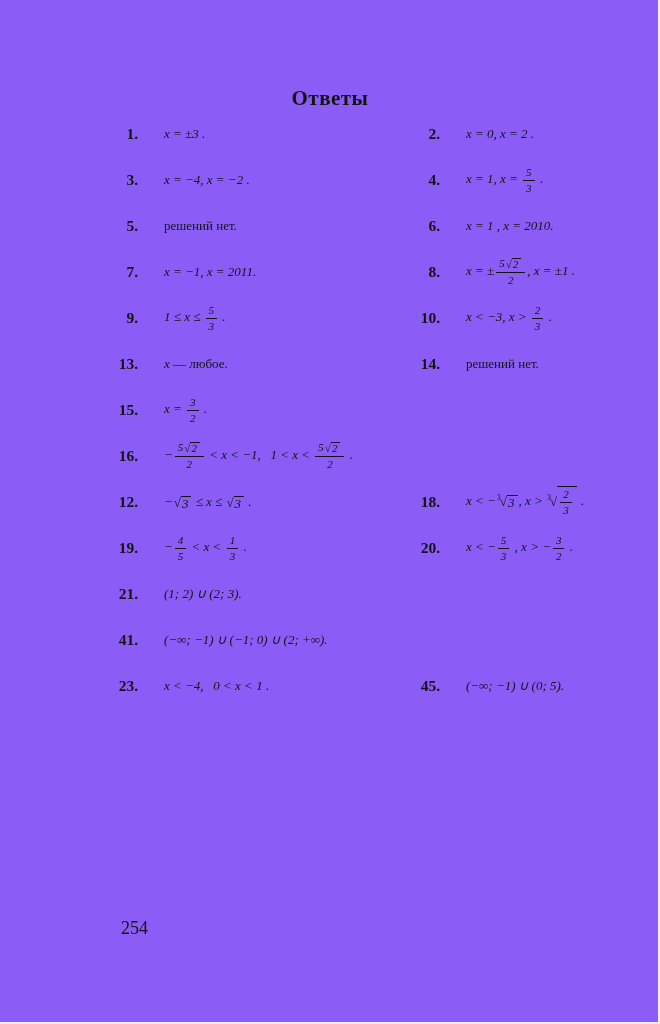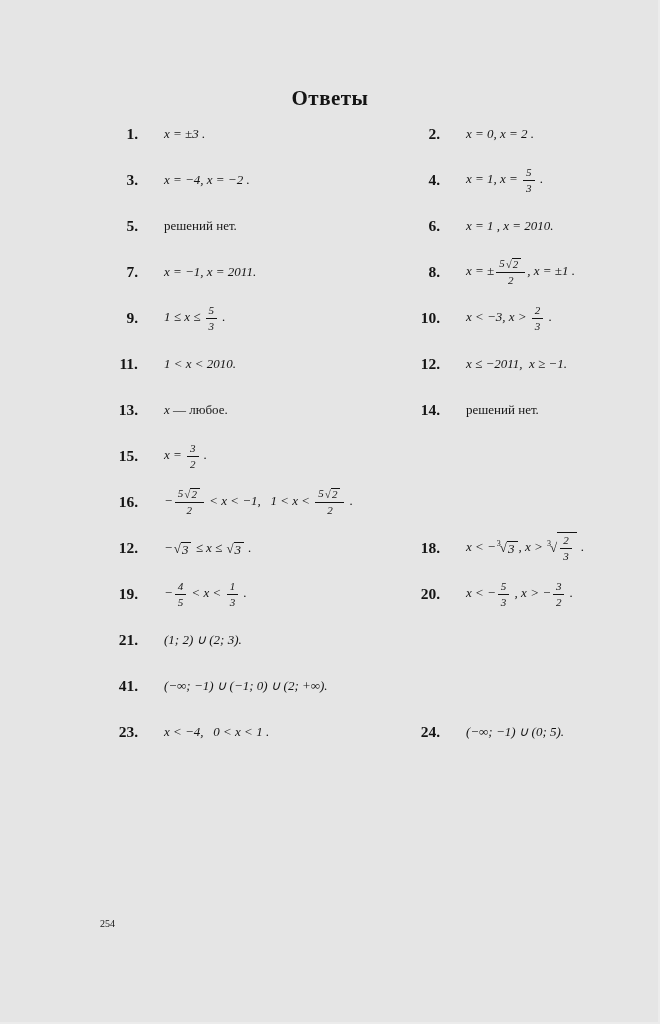--- a/index.html
+++ b/index.html
@@ -1,19 +1,19 @@
 <!DOCTYPE html>
 <html><head>
 <meta charset="utf-8">
 <style>
   html,body { margin:0; padding:0; background:#ffffff; }
   .page {
     position:relative;
     width:660px; height:1024px;
-    background:#e5e5e5;
+    background:#8b5cf6;
     color:#141414;
     font-family:"Liberation Serif", serif;
     overflow:hidden;
     box-shadow: inset -2px -2px 0 #ececec;
   }
   .title {
     margin:0; padding-top:86px;
     text-align:center;
     font-size:21px; font-weight:bold;
     letter-spacing:0.5px;
@@ -52,22 +52,22 @@
   .fden { display:block; padding-top:1px; }
   .sqrt {
     display:inline-flex; align-items:center;
     vertical-align:middle; white-space:nowrap;
     margin:0 1px;
   }
   .radsign { line-height:1.05; }
   .rad { border-top:1px solid #141414; line-height:1.05; padding:0 3px 0 1px; }
   .idx { font-size:0.62em; position:relative; top:-0.55em; margin-right:-1px; }
   .page-number {
-    position:absolute; left:100px; top:918px;
-    font-size:10px;
+    position:absolute; left:121px; top:918px;
+    font-size:18px;
   }
 </style>
 </head>
 <body>
 
 <div class="page">
   <h1 class="title">Ответы</h1>
   <div class="answers" id="answers">
       <div class="row">
         <div class="cell">
@@ -129,30 +129,20 @@
         <div class="cell">
           <span class="numlab">10.</span>
           <span class="expr"><span class="mtxt">x &lt; −3, x &gt; </span><span class="frac">
               <span class="fnum"><span class="mtxt">2</span></span>
               <span class="fden"><span class="mtxt">3</span></span>
             </span><span class="mtxt"> .</span></span>
         </div>
       </div>
       <div class="row">
         <div class="cell">
-          <span class="numlab">11.</span>
-          <span class="expr"><span class="mtxt">1 &lt; x &lt; 2010.</span></span>
-        </div>
-        <div class="cell">
-          <span class="numlab">12.</span>
-          <span class="expr"><span class="mtxt">x ≤ −2011,&nbsp; x ≥ −1.</span></span>
-        </div>
-      </div>
-      <div class="row">
-        <div class="cell">
           <span class="numlab">13.</span>
           <span class="expr"><span class="mtxt">x</span><span class="up"> — любое.</span></span>
         </div>
         <div class="cell">
           <span class="numlab">14.</span>
           <span class="expr"><span class="up">решений нет.</span></span>
         </div>
       </div>
       <div class="row">
         <div class="cell span-both">
@@ -241,19 +231,19 @@
           <span class="numlab">41.</span>
           <span class="expr"><span class="mtxt">(−∞; −1) ∪ (−1; 0) ∪ (2; +∞).</span></span>
         </div>
       </div>
       <div class="row">
         <div class="cell">
           <span class="numlab">23.</span>
           <span class="expr"><span class="mtxt">x &lt; −4,&nbsp;&nbsp; 0 &lt; x &lt; 1 .</span></span>
         </div>
         <div class="cell">
-          <span class="numlab">24.</span>
+          <span class="numlab">45.</span>
           <span class="expr"><span class="mtxt">(−∞; −1) ∪ (0; 5).</span></span>
         </div>
       </div>
     </div>
   <div class="page-number">254</div>
 </div>
 
 </body></html>

